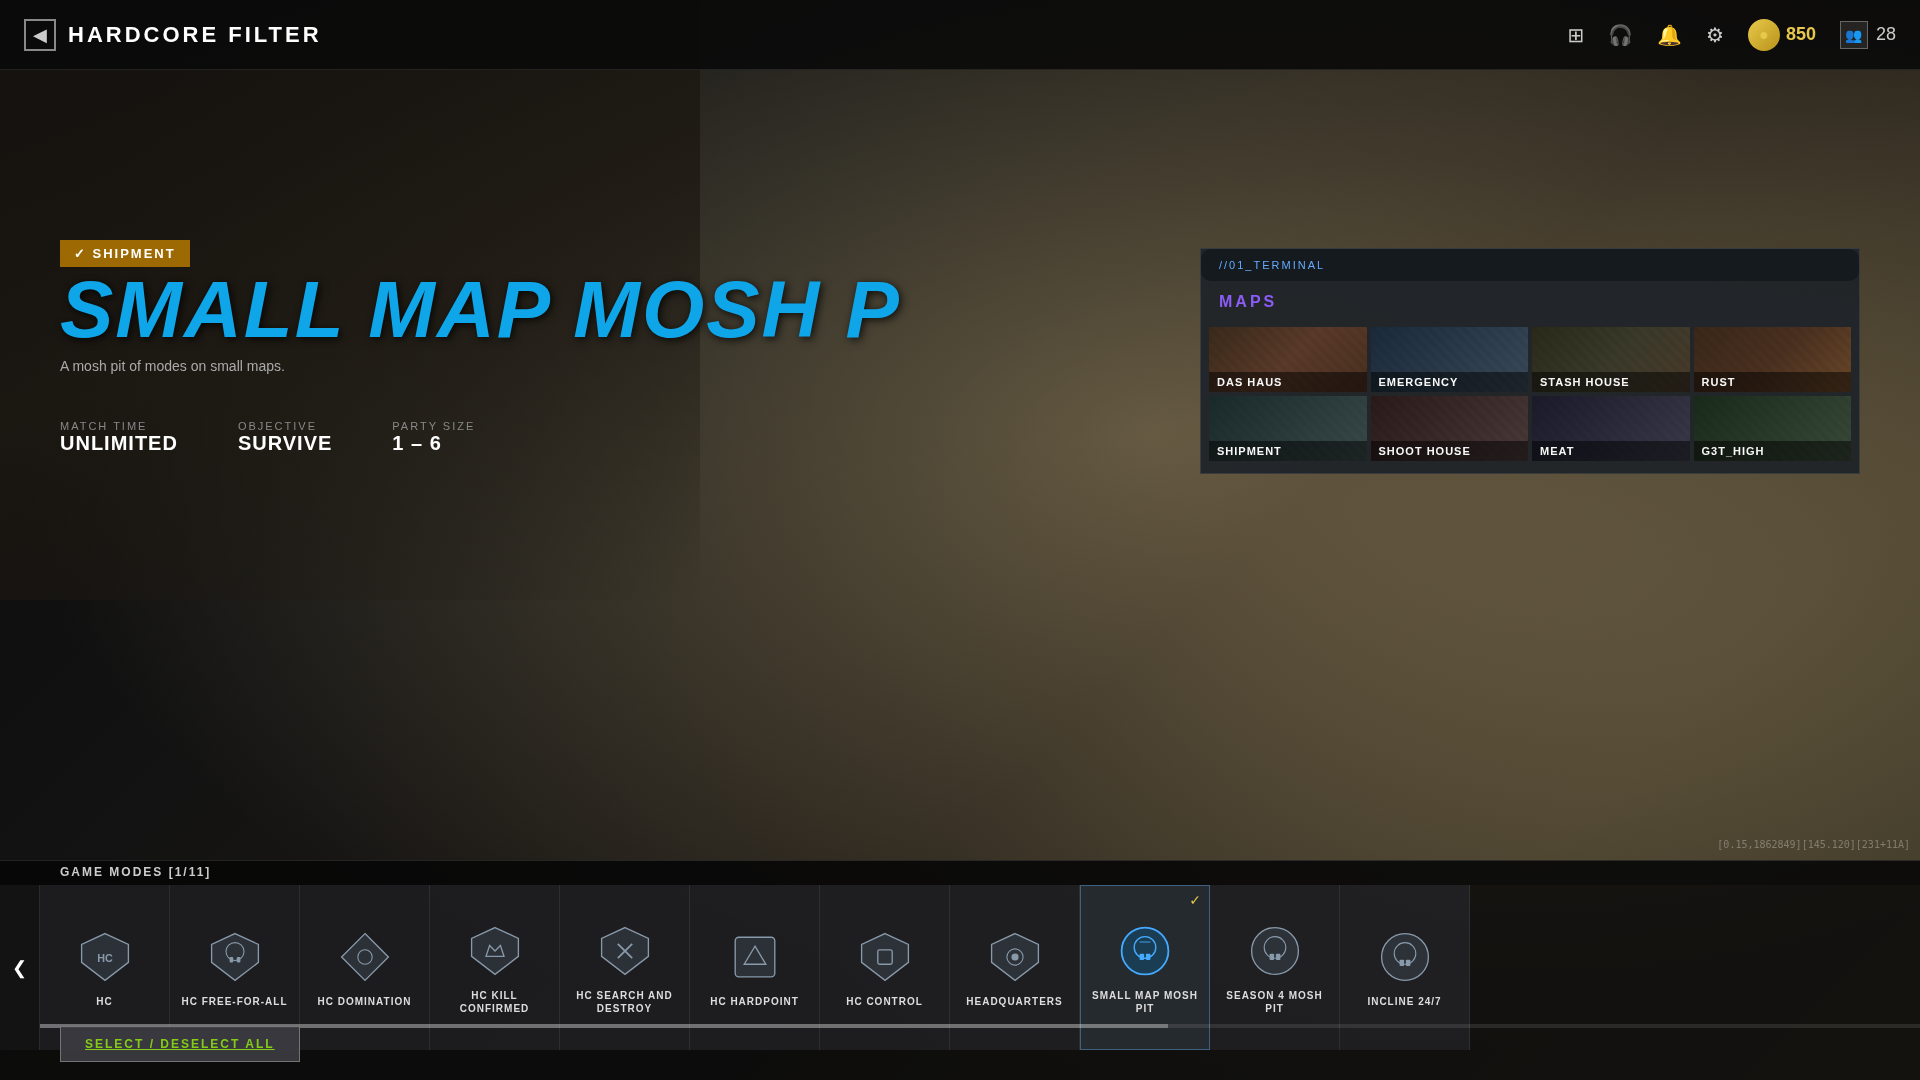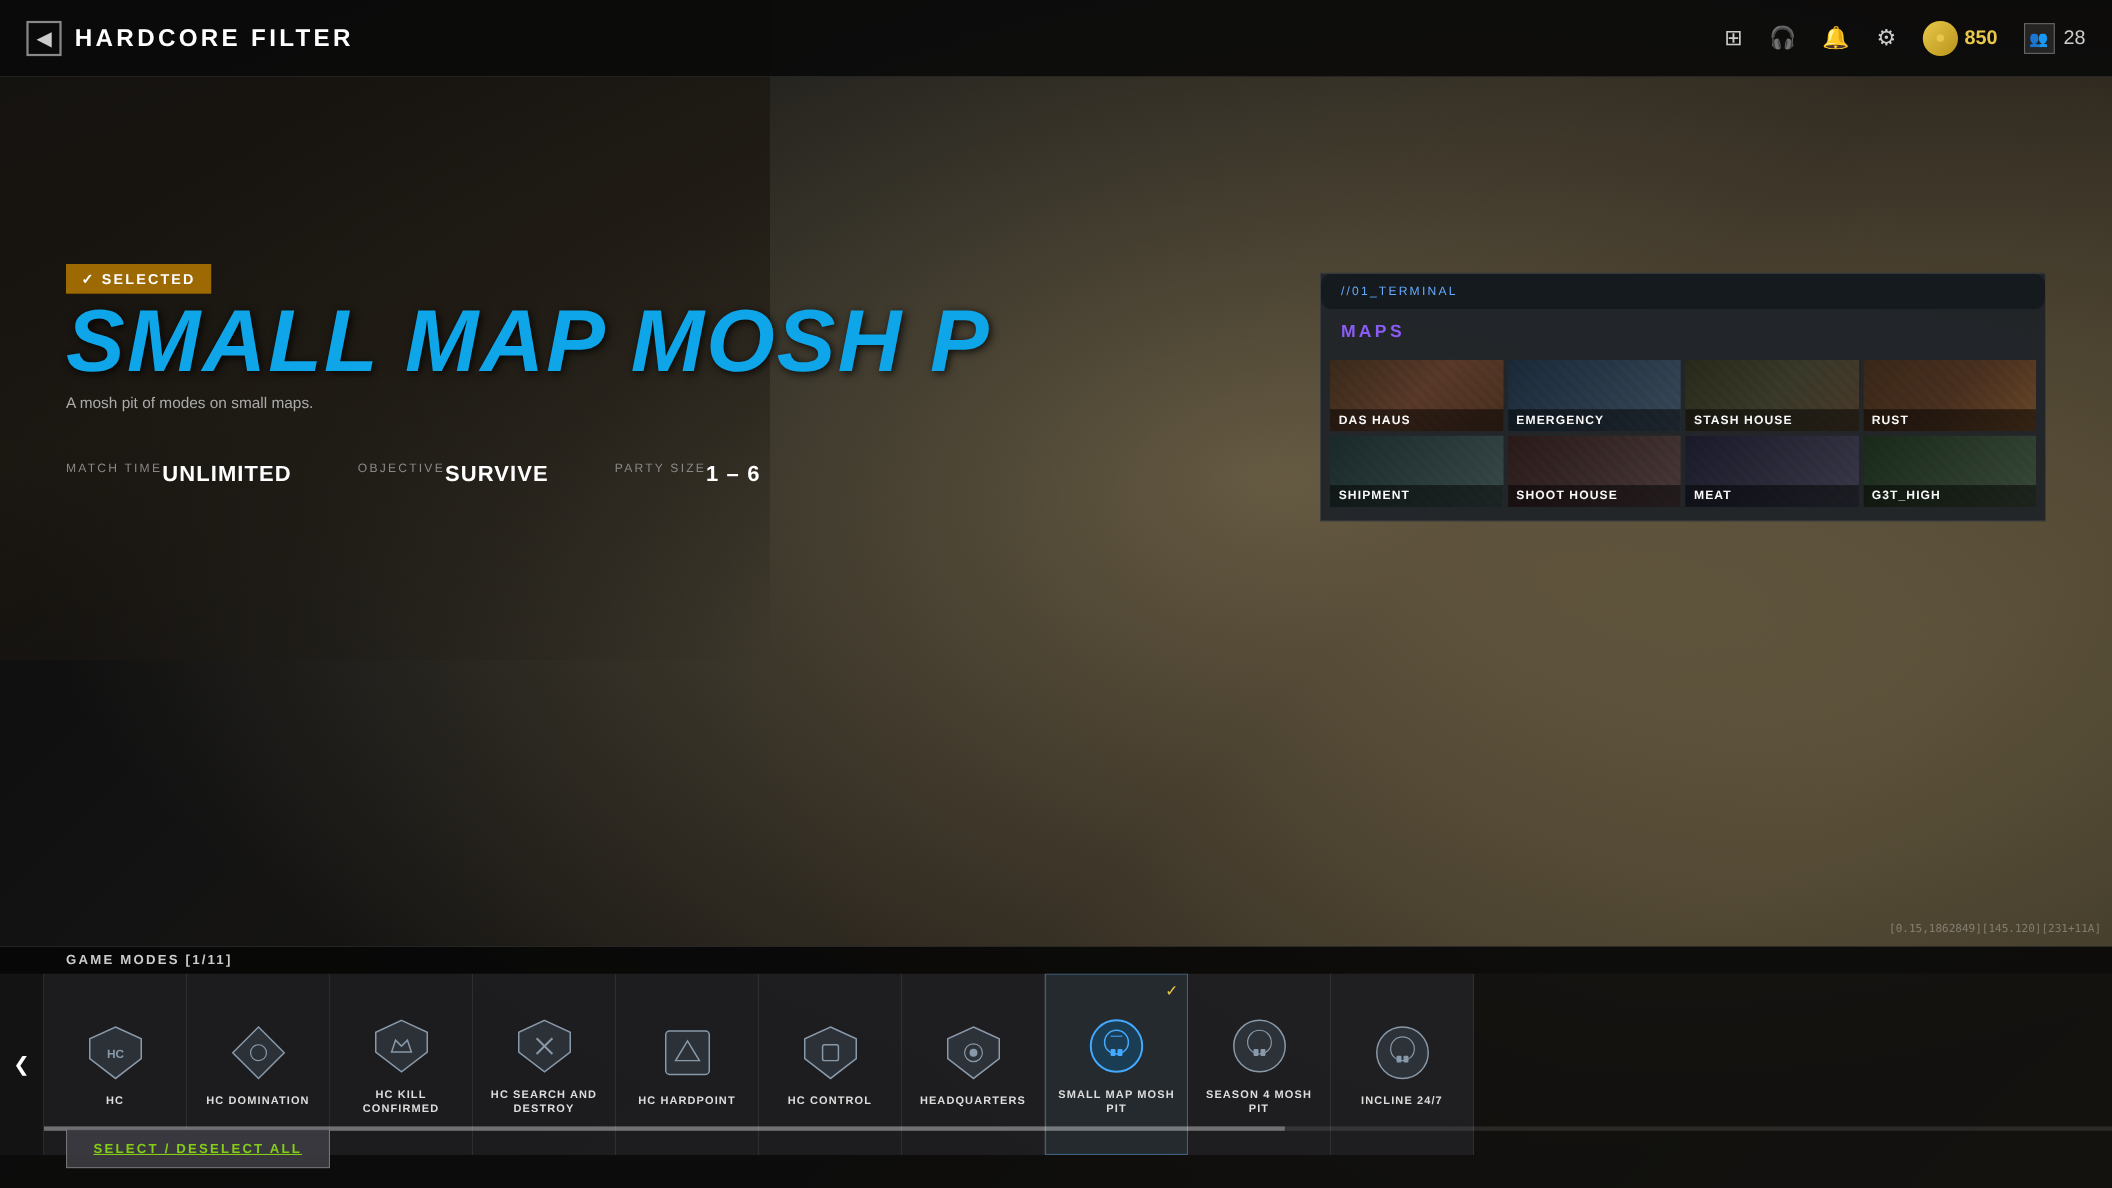--- a/index.html
+++ b/index.html
@@ -166,21 +166,21 @@
     .stats-row {
       position: absolute;
       top: 420px;
       left: 60px;
       z-index: 5;
       display: flex;
       gap: 60px;
     }
     .stat-item {
       display: flex;
-      flex-direction: row;
+      flex-direction: column;
     }
     .stat-label {
       color: #888;
       font-size: 11px;
       letter-spacing: 2px;
       text-transform: uppercase;
     }
     .stat-value {
       color: #fff;
       font-size: 20px;
@@ -412,21 +412,21 @@
       <span>850</span>
     </div>
     <div class="player-level">
       <div class="level-icon">👥</div>
       <span>28</span>
     </div>
   </div>
 </header>
 
 <div class="selected-badge">
-  <span>✓ SELECTED</span>
+  <span>✓ SHIPMENT</span>
 </div>
 
 <div class="main-title">
   <h1>SMALL MAP MOSH P</h1>
   <div class="main-subtitle">A mosh pit of modes on small maps.</div>
 </div>
 
 <div class="stats-row">
 
   <div class="stat-item">
@@ -493,20 +493,32 @@
     <div id="mode-cards-container" style="display:flex; height:100%;">
         <div class="mode-card">
 
     <div class="mode-icon">
             <svg viewBox="0 0 60 60">
               <polygon points="30,4 56,16 56,36 30,56 4,36 4,16" fill="rgba(60,70,80,0.5)" stroke="#8899aa" stroke-width="1.5"></polygon>
               <text x="30" y="35" text-anchor="middle" fill="#8899aa" font-size="12" font-weight="bold">HC</text>
             </svg>
           </div>
     <div class="mode-name">HC</div>
+  </div>
+        <div class="mode-card">
+
+    <div class="mode-icon">
+            <svg viewBox="0 0 60 60">
+              <polygon points="30,4 56,16 56,36 30,56 4,36 4,16" fill="rgba(60,70,80,0.5)" stroke="#8899aa" stroke-width="1.5"></polygon>
+              <circle cx="30" cy="24" r="10" fill="none" stroke="#8899aa" stroke-width="1.2"></circle>
+              <rect x="24" y="30" width="4" height="6" rx="1" fill="#8899aa"></rect>
+              <rect x="32" y="30" width="4" height="6" rx="1" fill="#8899aa"></rect>
+            </svg>
+          </div>
+    <div class="mode-name">HC FREE-FOR-ALL</div>
   </div>
         <div class="mode-card">
 
     <div class="mode-icon">
             <svg viewBox="0 0 60 60">
               <polygon points="30,4 56,30 30,56 4,30" fill="rgba(60,70,80,0.5)" stroke="#8899aa" stroke-width="1.5"></polygon>
               <circle cx="30" cy="30" r="8" fill="none" stroke="#8899aa" stroke-width="1.2"></circle>
             </svg>
           </div>
     <div class="mode-name">HC DOMINATION</div>

